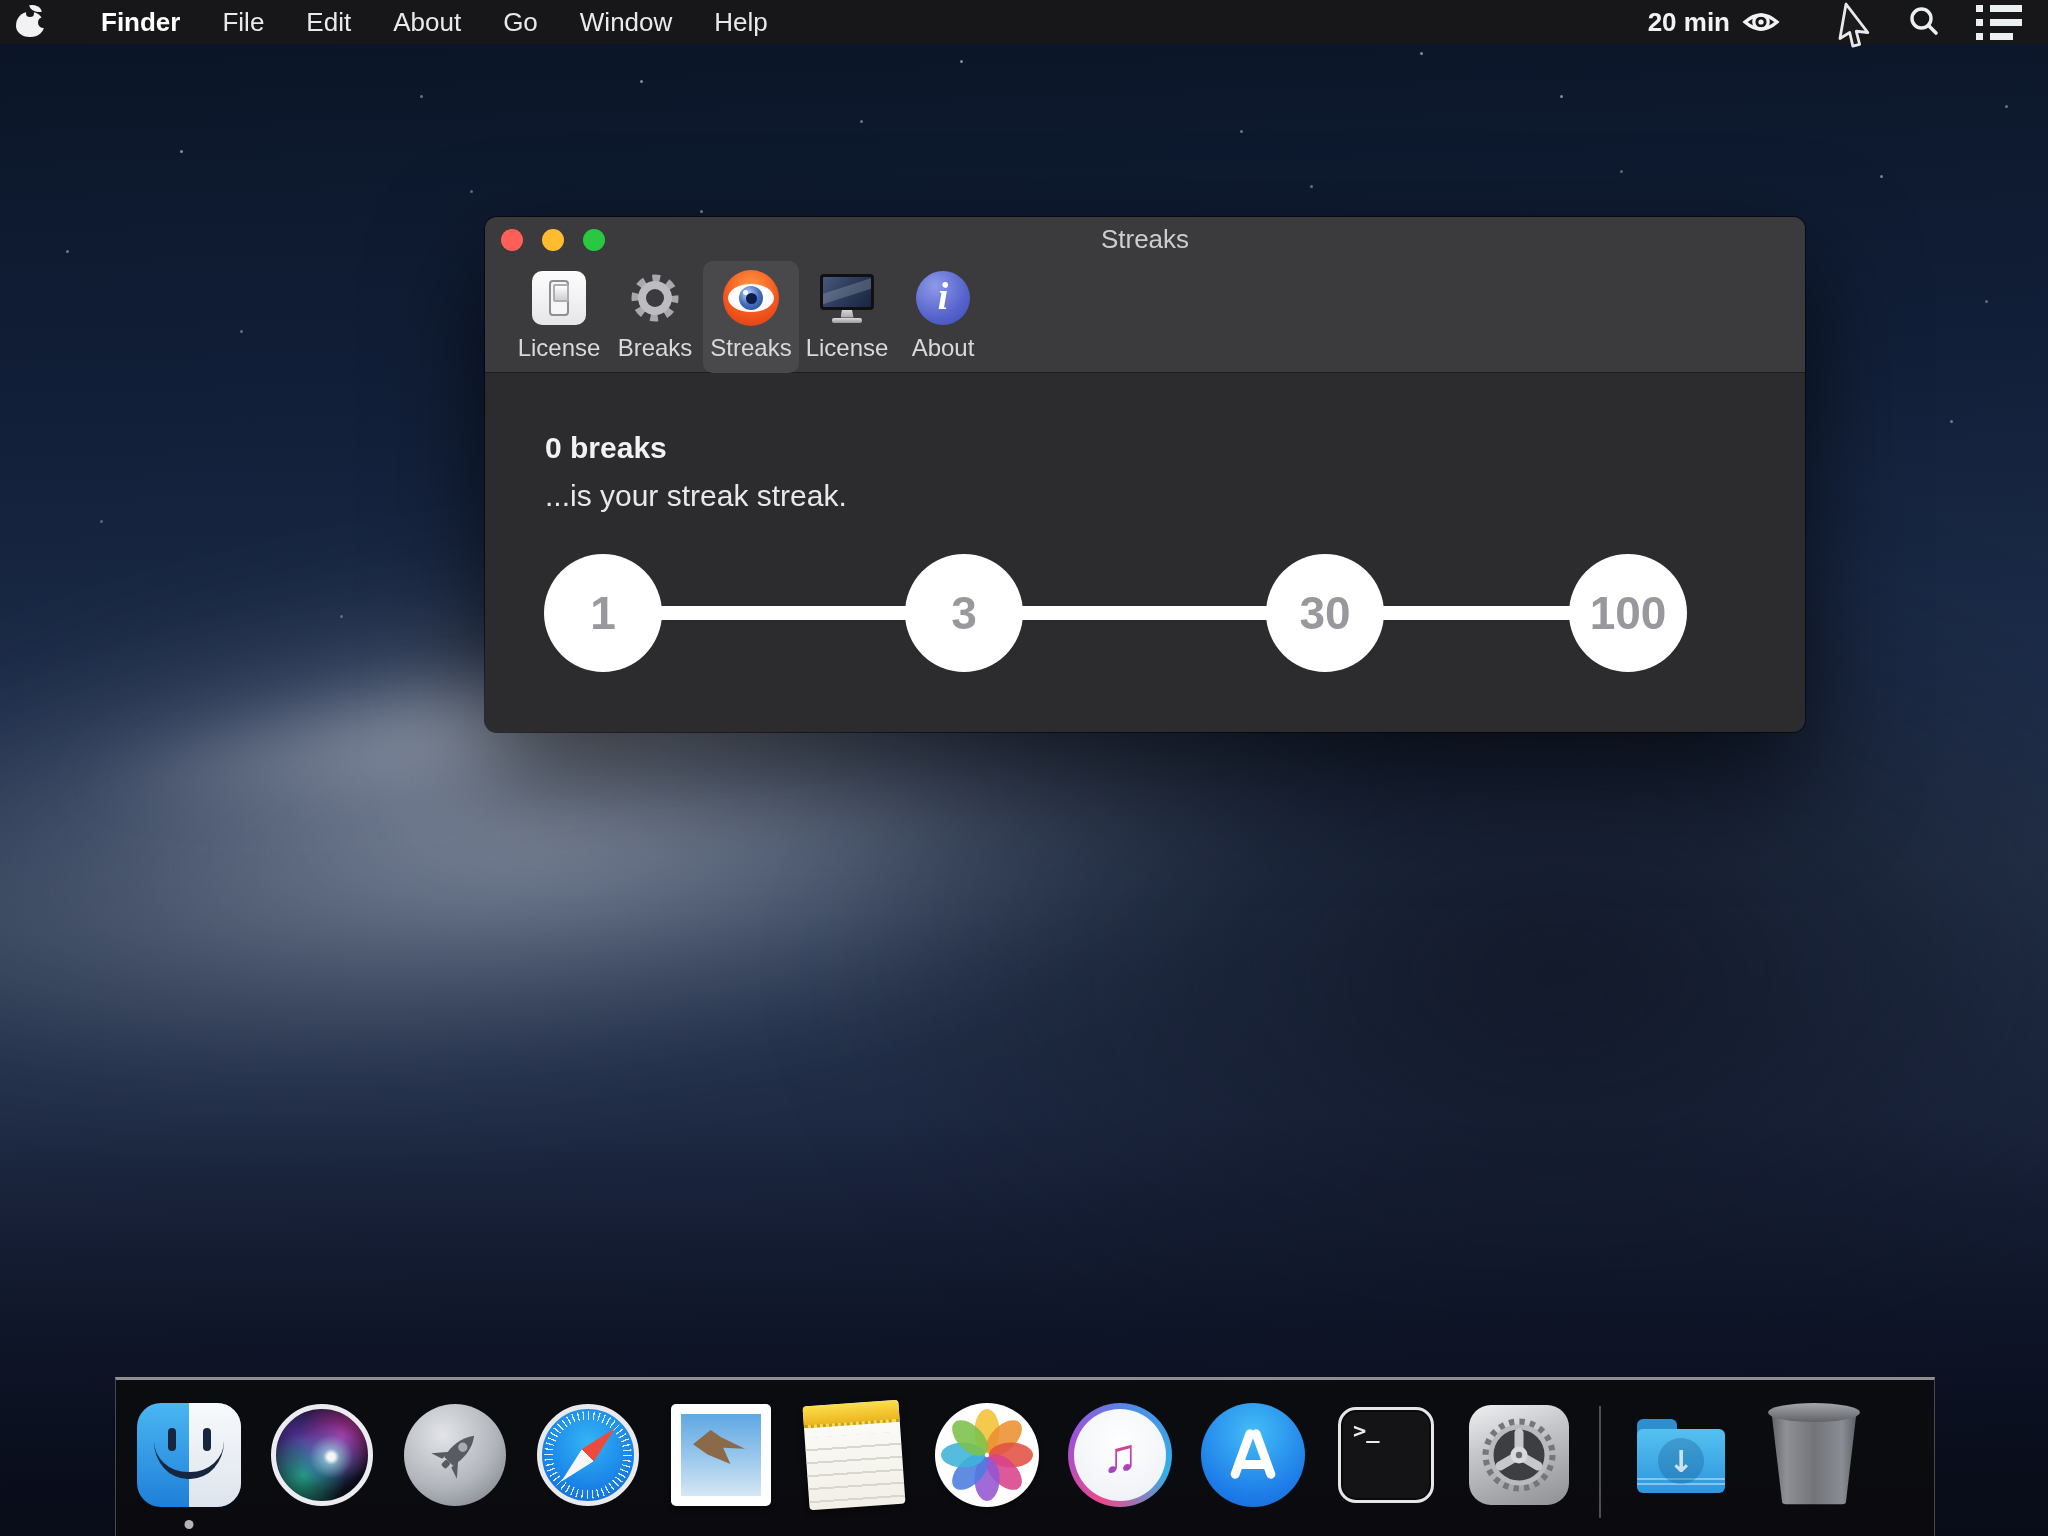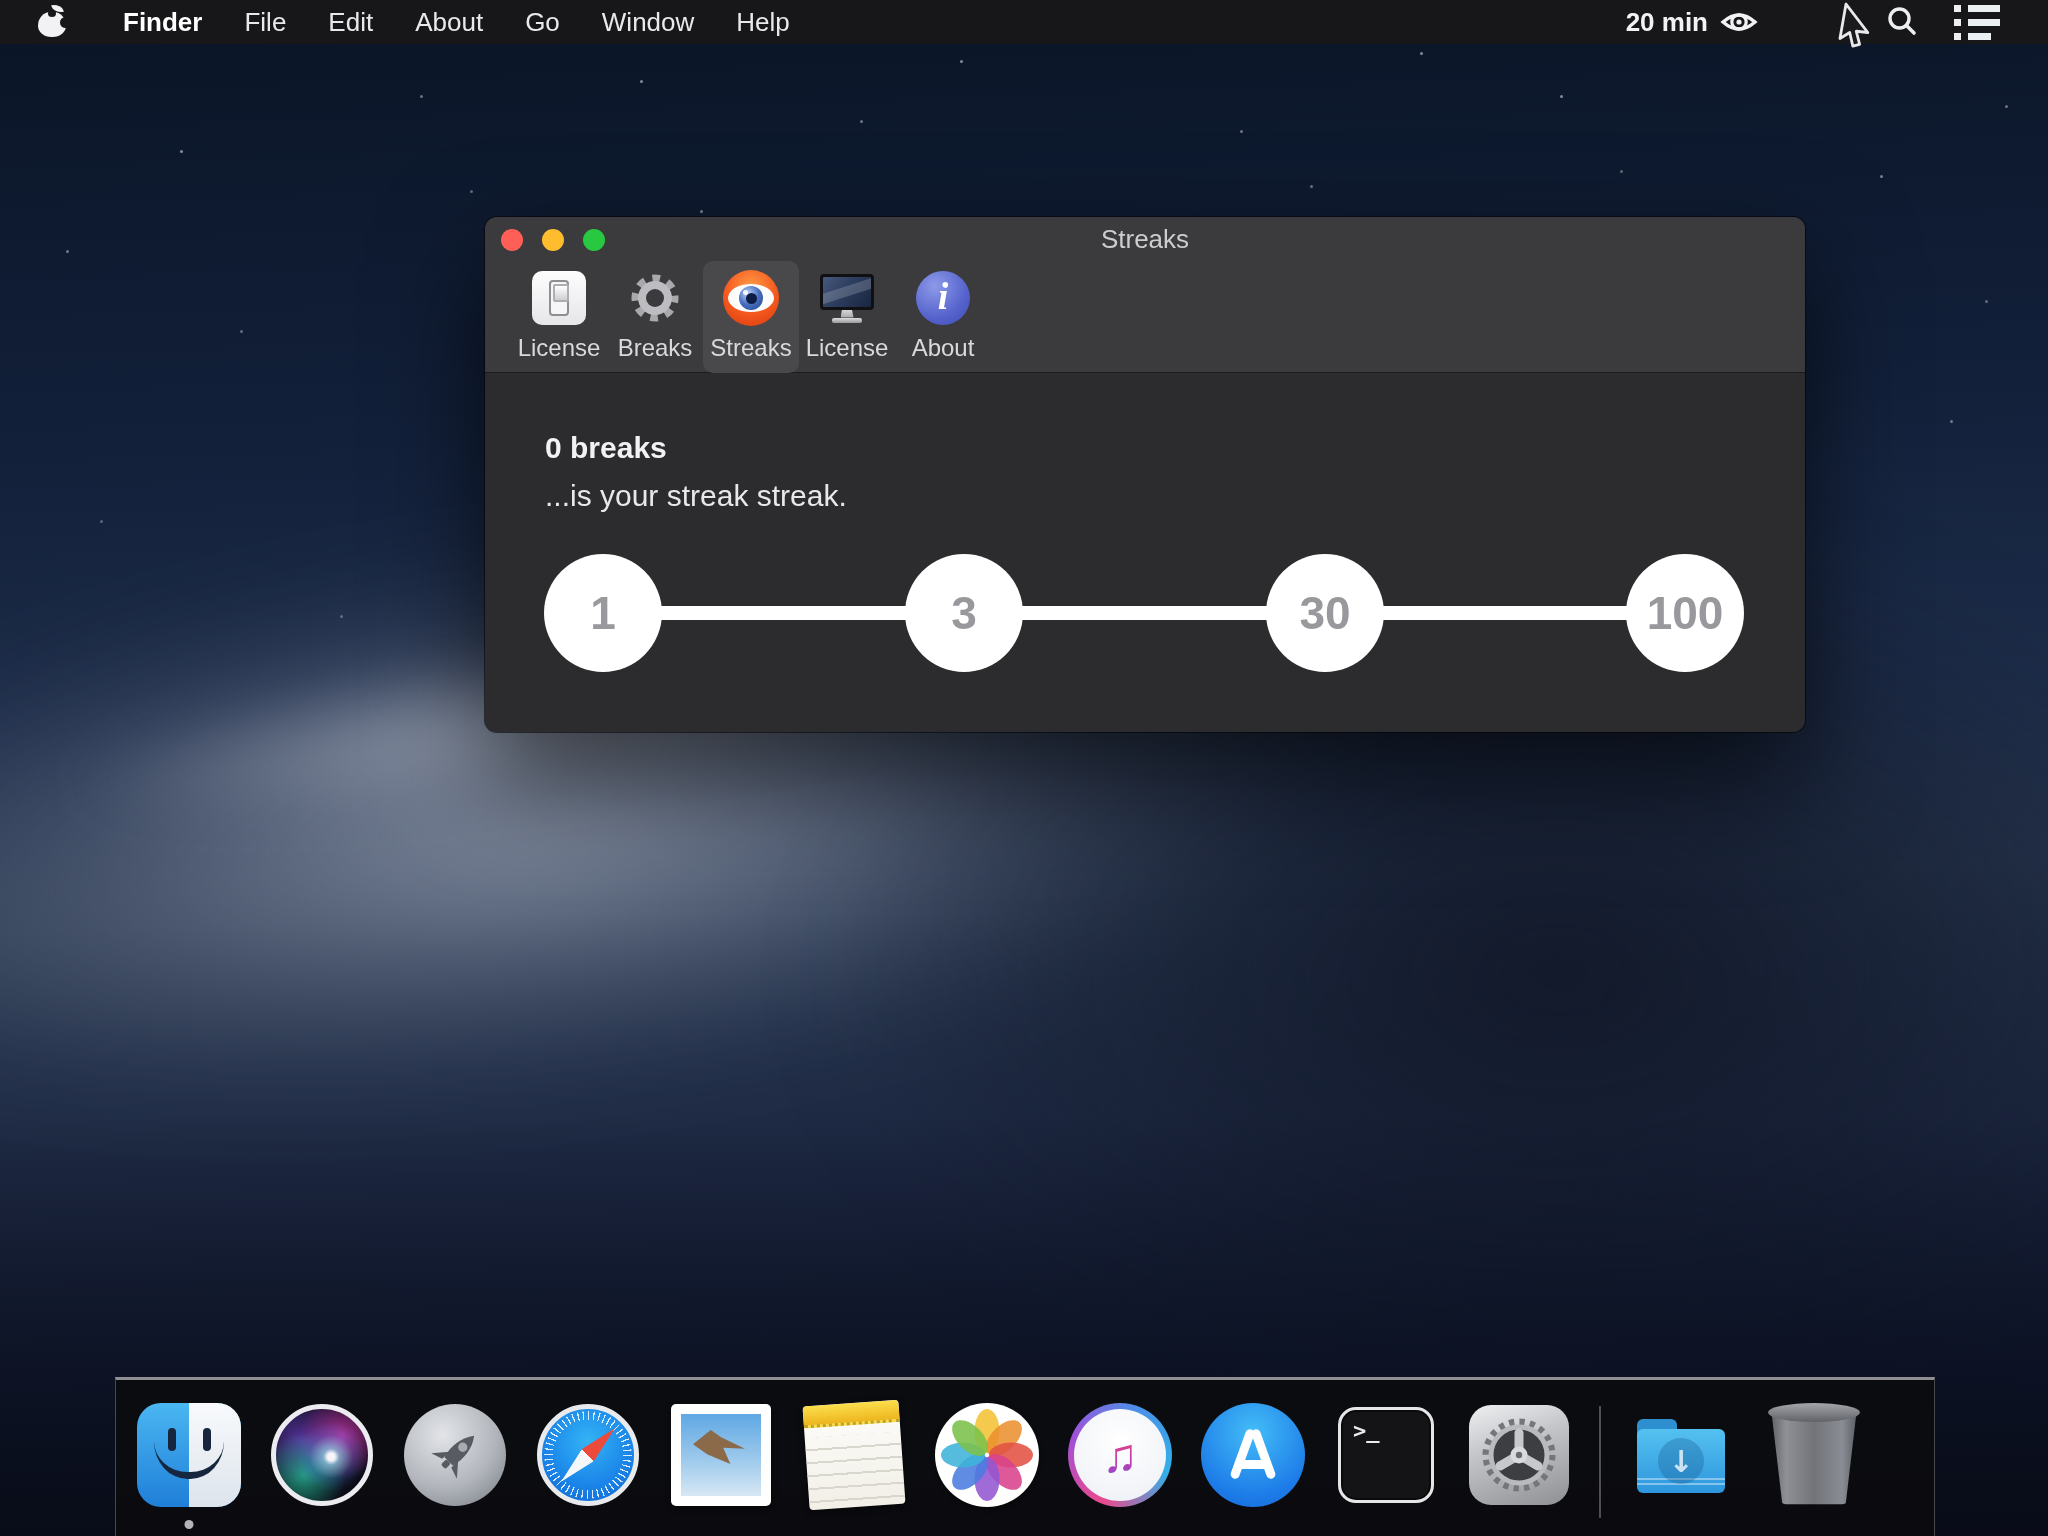--- a/index.html
+++ b/index.html
@@ -27,21 +27,21 @@
       860px 120px rgba(255,255,255,.4), 1180px 320px rgba(255,255,255,.35), 1500px 260px rgba(255,255,255,.4),
       1760px 320px rgba(255,255,255,.35), 1950px 420px rgba(255,255,255,.4), 100px 520px rgba(255,255,255,.3),
       340px 615px rgba(255,255,255,.3), 640px 80px rgba(255,255,255,.5), 1020px 38px rgba(255,255,255,.45),
       1420px 52px rgba(255,255,255,.5), 2005px 105px rgba(255,255,255,.4), 66px 250px rgba(255,255,255,.4),
       1620px 170px rgba(255,255,255,.35), 1700px 245px rgba(255,255,255,.4), 880px 330px rgba(255,255,255,.3),
       1310px 185px rgba(255,255,255,.4), 470px 190px rgba(255,255,255,.35), 1090px 240px rgba(255,255,255,.3),
       1985px 300px rgba(255,255,255,.35); }
 
   
   .menubar { position:absolute; top:0; left:0; right:0; height:44px; z-index:40;
-    background:var(--menubar-bg,#17171a); display:flex; align-items:center; padding:0 34px;
+    background:var(--menubar-bg,#17171a); display:flex; align-items:center; padding:0 12px;
     color:#e9e9eb; font-size:26px; }
   .apple-logo { position:relative; width:28px; height:34px; margin:0 36px 0 4px; flex:none; }
   .apple-body { position:absolute; left:0; bottom:2px; width:28px; height:25px; background:#f2f2f4;
     border-radius:46% 46% 50% 50% / 58% 58% 46% 46%; }
   .apple-dimple { position:absolute; left:10px; bottom:22px; width:8px; height:7px; border-radius:50%; background:var(--menubar-bg,#17171a); }
   .apple-bite { position:absolute; right:-5px; bottom:11px; width:11px; height:11px; border-radius:50%; background:var(--menubar-bg,#17171a); }
   .apple-leaf { position:absolute; left:14px; top:-1px; width:11px; height:9px; background:#f2f2f4;
     border-radius:0 100% 0 100%; transform:rotate(-12deg); }
   .menu-item { padding:0 21px; line-height:44px; white-space:nowrap; cursor:default; }
   .menu-item.app-name { font-weight:bold; color:#ffffff; }
@@ -108,21 +108,21 @@
 
   
   .window-content { position:relative; height:422px; }
   .headline { position:absolute; left:60px; top:58px; font-size:30px; font-weight:bold; color:#f2f2f4; }
   .subline { position:absolute; left:60px; top:106px; font-size:30px; color:#e8e8ea; }
   .milestones { position:absolute; left:0; top:0; right:0; bottom:0; }
   .track-line { position:absolute; left:118px; top:233px; width:1082px; height:14px; background:var(--milestone-circle,#ffffff); }
   .milestone { position:absolute; top:181px; width:118px; height:118px; border-radius:50%;
     background:var(--milestone-circle,#ffffff); display:flex; align-items:center; justify-content:center; }
   .milestone-num { font-size:46px; font-weight:bold; color:var(--milestone-number,#98989d); }
-  .ms-0 { left:59px; } .ms-1 { left:420px; } .ms-2 { left:781px; } .ms-3 { left:1141px;justify-content:center; }
+  .ms-0 { left:59px; } .ms-1 { left:420px; } .ms-2 { left:781px; } .ms-3 { left:1084px;justify-content:center; }
 
   
   .dock { position:absolute; left:115px; width:1820px; top:1377px; bottom:0; z-index:40;
     background:var(--dock-bg,rgba(12,12,15,.93));
     border-top:3px solid var(--dock-border,#8e8e93);
     border-left:1px solid rgba(255,255,255,.25); border-right:1px solid rgba(255,255,255,.25);
     display:flex; align-items:flex-start; padding:22px 20px 0 20px; gap:27px; }
   .dock-item { width:106px; height:106px; position:relative; display:flex; align-items:center; justify-content:center; flex:none; }
   .running-dot { position:absolute; left:50%; bottom:-21px; transform:translateX(-50%); width:9px; height:9px;
     border-radius:50%; background:#b4b4ba; }

